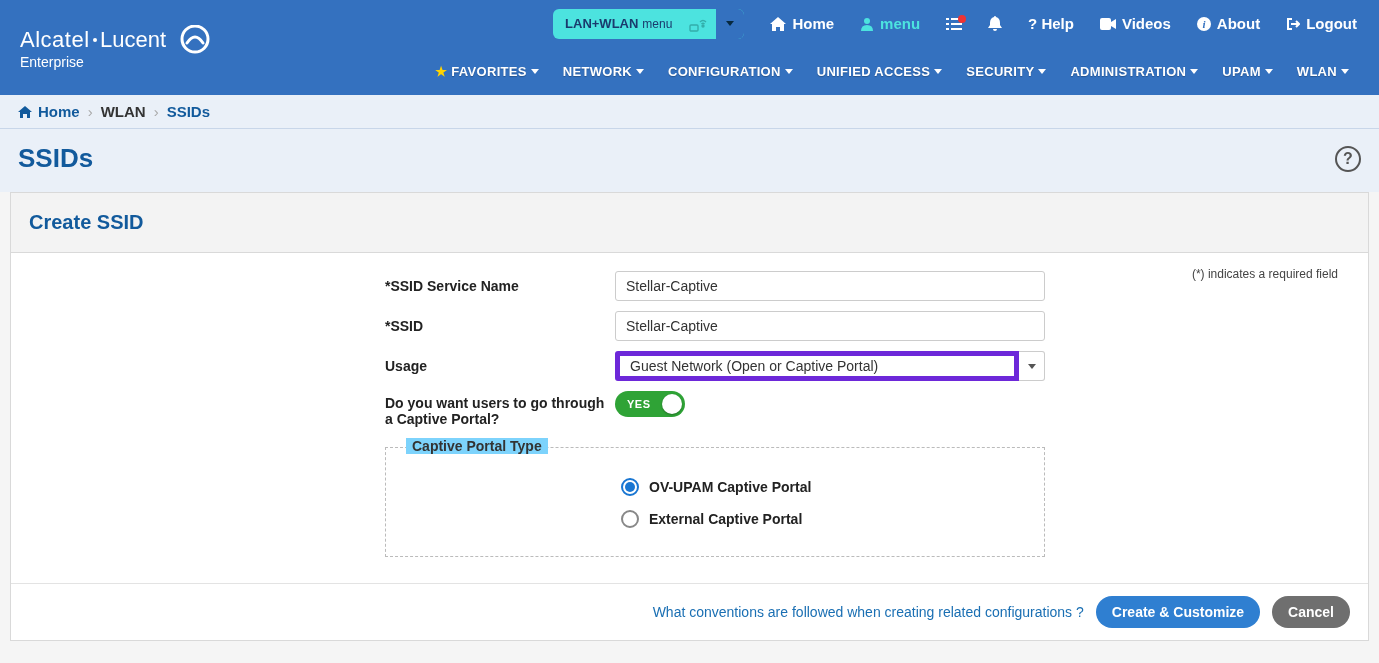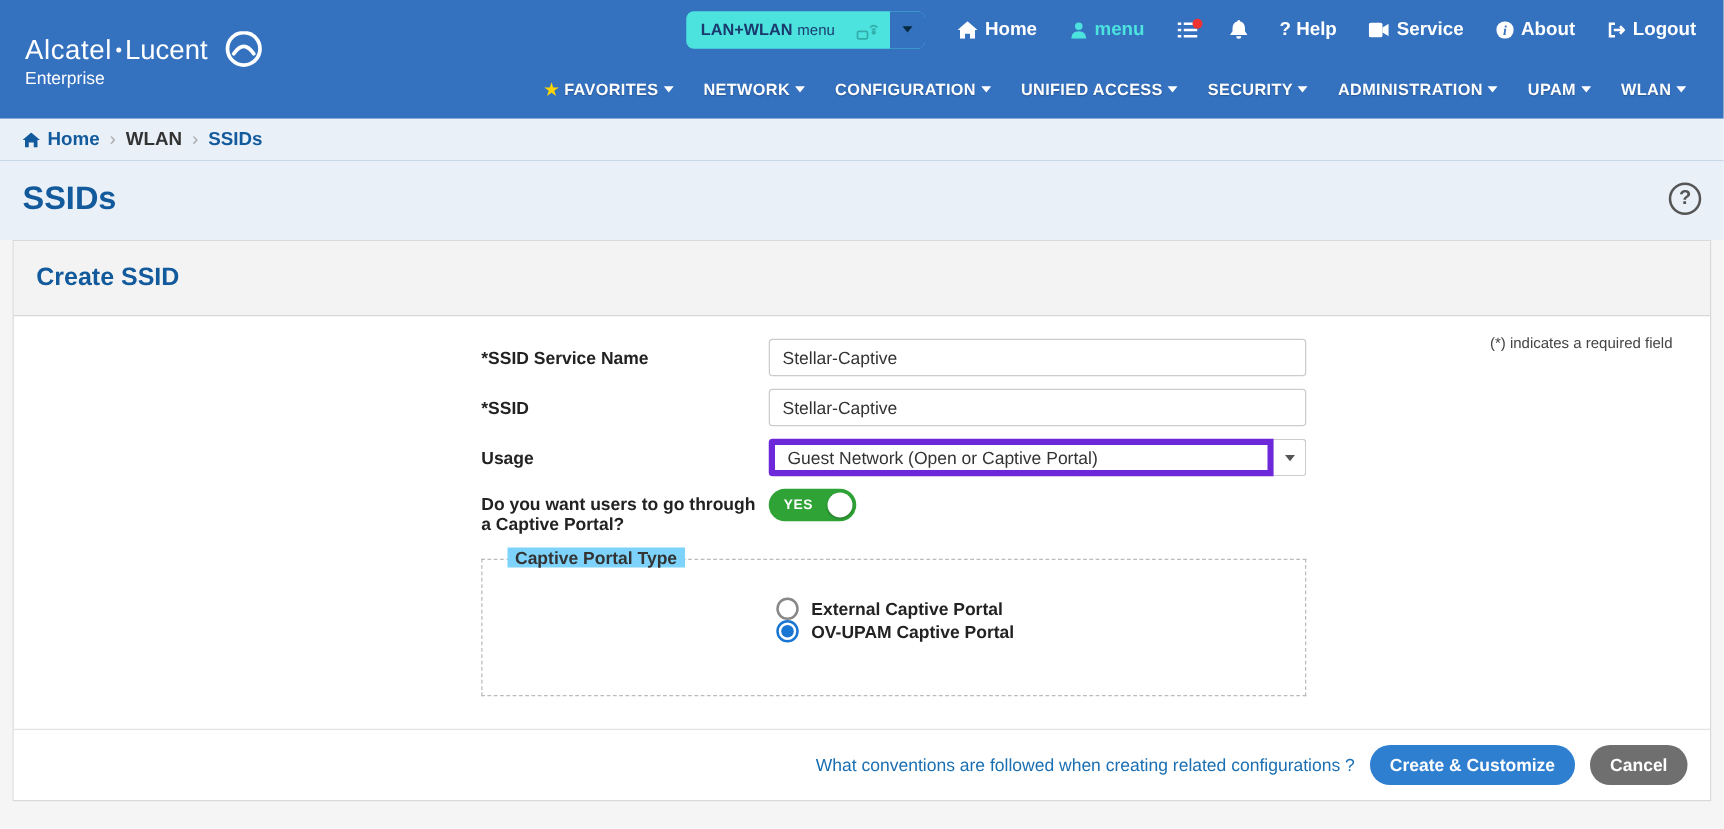--- a/index.html
+++ b/index.html
@@ -342,21 +342,21 @@
       <a class="top-link">
         <span>? Help</span>
       </a>
       <a class="top-link">
         <span class="icon-slot">
           <svg width="16" height="12" viewBox="0 0 16 12" fill="#fff">
               <rect width="11" height="12" rx="2"></rect>
               <path d="M11 4 l5 -3 v10 l-5 -3z"></path>
             </svg>
         </span>
-        <span>Service</span>
+        <span>Videos</span>
       </a>
       <a class="top-link">
         <span class="icon-slot">
           <svg width="14" height="14" viewBox="0 0 14 14">
               <circle cx="7" cy="7" r="7" fill="#fff"></circle>
               <text x="7" y="11" text-anchor="middle" fill="#3471bf" font-family="Georgia" font-style="italic" font-weight="bold" font-size="11">i</text>
             </svg>
         </span>
         <span>About</span>
       </a>
@@ -458,29 +458,29 @@
           <div class="form-label" style="padding-top:4px">Do you want users to go through a Captive Portal?</div>
           <div class="toggle">
             <span>YES</span>
             <span class="knob"></span>
           </div>
         </div>
       </div>
 
       <div class="fieldset">
         <div class="fieldset-legend">Captive Portal Type</div>
-        <div class="radio-row" style="margin-bottom:0">
-          <span class="radio unchecked"></span>
-          <span class="radio-label">External Captive Portal</span>
-        </div>
         <div class="radio-row">
           <span class="radio">
               <span class="dot"></span>
             </span>
           <span class="radio-label">OV-UPAM Captive Portal</span>
+        </div>
+        <div class="radio-row" style="margin-bottom:0">
+          <span class="radio unchecked"></span>
+          <span class="radio-label">External Captive Portal</span>
         </div>
       </div>
     </div>
     <div class="panel-footer">
       <a class="conv-link">What conventions are followed when creating related configurations ?</a>
       <button class="btn btn-primary">Create &amp; Customize</button>
       <button class="btn btn-secondary">Cancel</button>
     </div>
   </div>
 </div>

